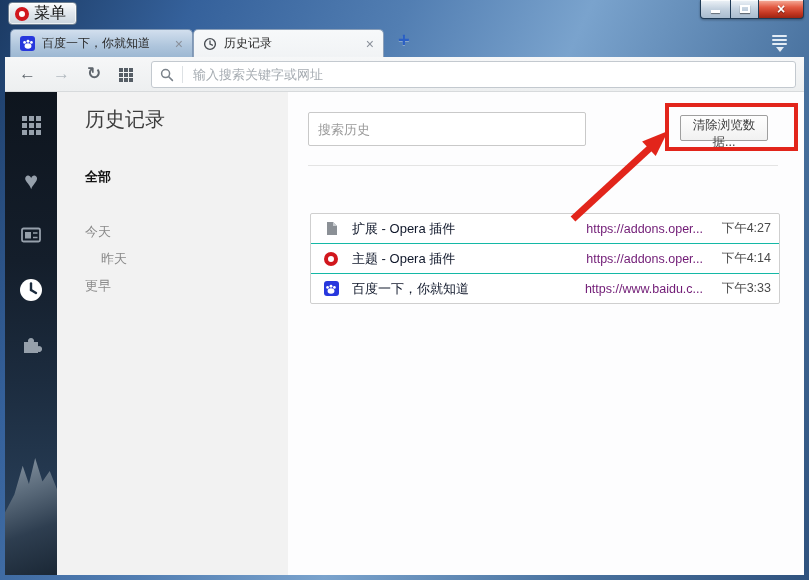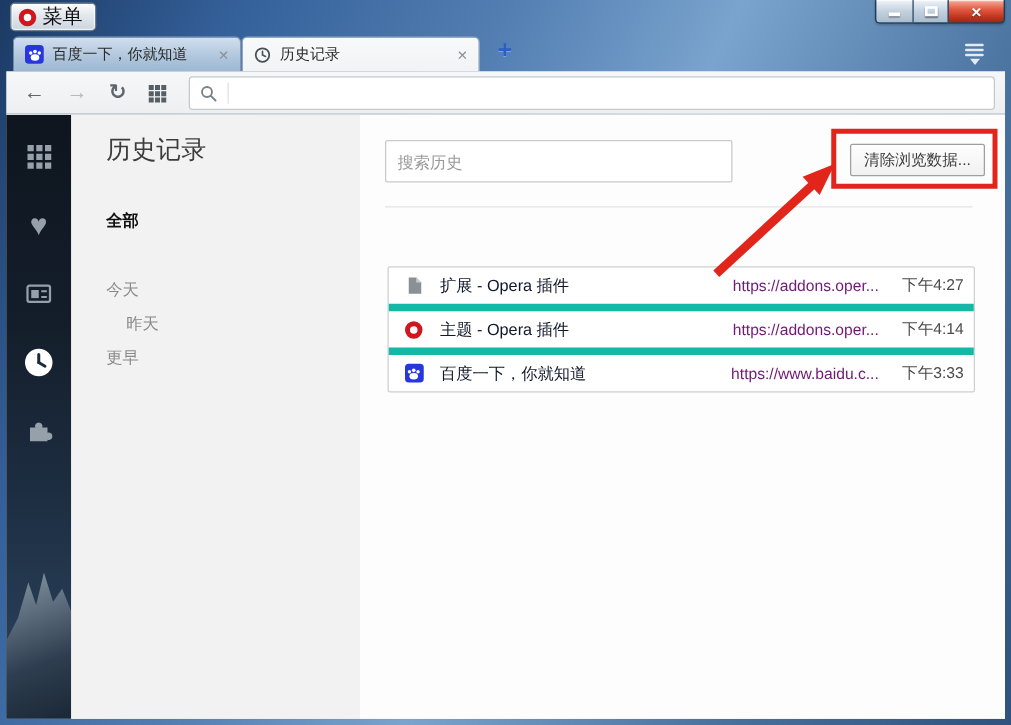--- a/index.html
+++ b/index.html
@@ -68,28 +68,28 @@
   .panel{position:absolute;left:52px;width:231px;top:0;bottom:0;background:#f2f2f2;}
   .page-title{position:absolute;left:28px;top:14px;font-size:20px;color:#3c3c3c;}
   .pnav{position:absolute;left:28px;font-size:13px;color:#8a8a8a;cursor:pointer;}
   .pnav.sel{color:#111;font-weight:bold;}
   .pn-all{top:76px;}.pn-today{top:131px;}.pn-yest{top:158px;margin-left:16px;}.pn-earl{top:185px;}
   
   .main{position:absolute;left:283px;right:0;top:0;bottom:0;background:#fdfdfe;}
   .search{position:absolute;left:20px;top:20px;width:278px;height:29px;border:1px solid #c9c9c9;border-radius:2px;
     padding:16px 9px;font-size:13px;color:#333;box-sizing:border-box;outline:none;font-family:inherit;}
   .search::placeholder{color:#9a9a9a;}
-  .clear-btn{position:absolute;left:392px;top:23px;width:108px;height:26px;font-size:12.5px;color:#3c3c3c;
+  .clear-btn{position:absolute;left:392px;top:23px;width:88px;height:26px;font-size:12.5px;color:#3c3c3c;
     background:linear-gradient(#fefefe,#f1f1f1);border:1px solid #9f9f9f;border-radius:2px;cursor:pointer;font-family:inherit;}
   .red-box{position:absolute;left:377px;top:11px;width:125px;height:40px;border:4px solid #e2251b;z-index:5;pointer-events:none;}
   .divider{position:absolute;left:20px;width:470px;top:73px;height:1px;background:#e4e4e4;}
   .date-head{position:absolute;left:20px;top:83px;font-size:15px;color:#7d7d7d;}
   .hist-box{position:absolute;left:22px;top:121px;width:470px;background:#fff;border:1px solid #cfcfcf;border-radius:2px;box-sizing:border-box;}
   .hrow{height:29px;display:flex;align-items:center;padding:0 8px;cursor:pointer;}
-  .hrow + .hrow{border-top:6px solid #14b8a6;}
+  .hrow + .hrow{border-top:1px solid #14b8a6;}
   .hfav{width:16px;height:16px;margin:0 13px 0 4px;display:flex;align-items:center;justify-content:center;flex:none;}
   .opera-ring{width:14px;height:14px;border:4px solid #d1171d;border-radius:50%;box-sizing:border-box;}
   .htitle{font-size:13px;color:#0f172a;flex:1;white-space:nowrap;overflow:hidden;}
   .hurl{font-size:12.5px;color:#701a75;margin-right:14px;white-space:nowrap;}
   .htime{font-size:12.5px;color:#4a4a4a;width:54px;text-align:right;white-space:nowrap;}
   .arrow-svg{position:absolute;left:0;top:0;z-index:9;pointer-events:none;}
 </style>
 </head>
 <body>
 
@@ -155,20 +155,21 @@
       <span></span>
   </span>
   <div class="addressbar">
     <span style="display:flex;">
       <svg width="14" height="14" viewBox="0 0 14 14">
           <circle cx="5.6" cy="5.6" r="4" fill="none" stroke="#7a828a" stroke-width="1.5"></circle>
           <line x1="8.7" y1="8.7" x2="12.4" y2="12.4" stroke="#7a828a" stroke-width="1.6" stroke-linecap="round"></line>
         </svg>
     </span>
     <span class="addr-sep"></span>
+    <input placeholder="输入搜索关键字或网址" style="">
   </div>
 </div>
 
 <div class="content">
 
   <div class="rail">
     <div class="mountain"></div>
     <div class="rail-ico" style="top:24px;">
       <span class="grid9">
           <span></span>

